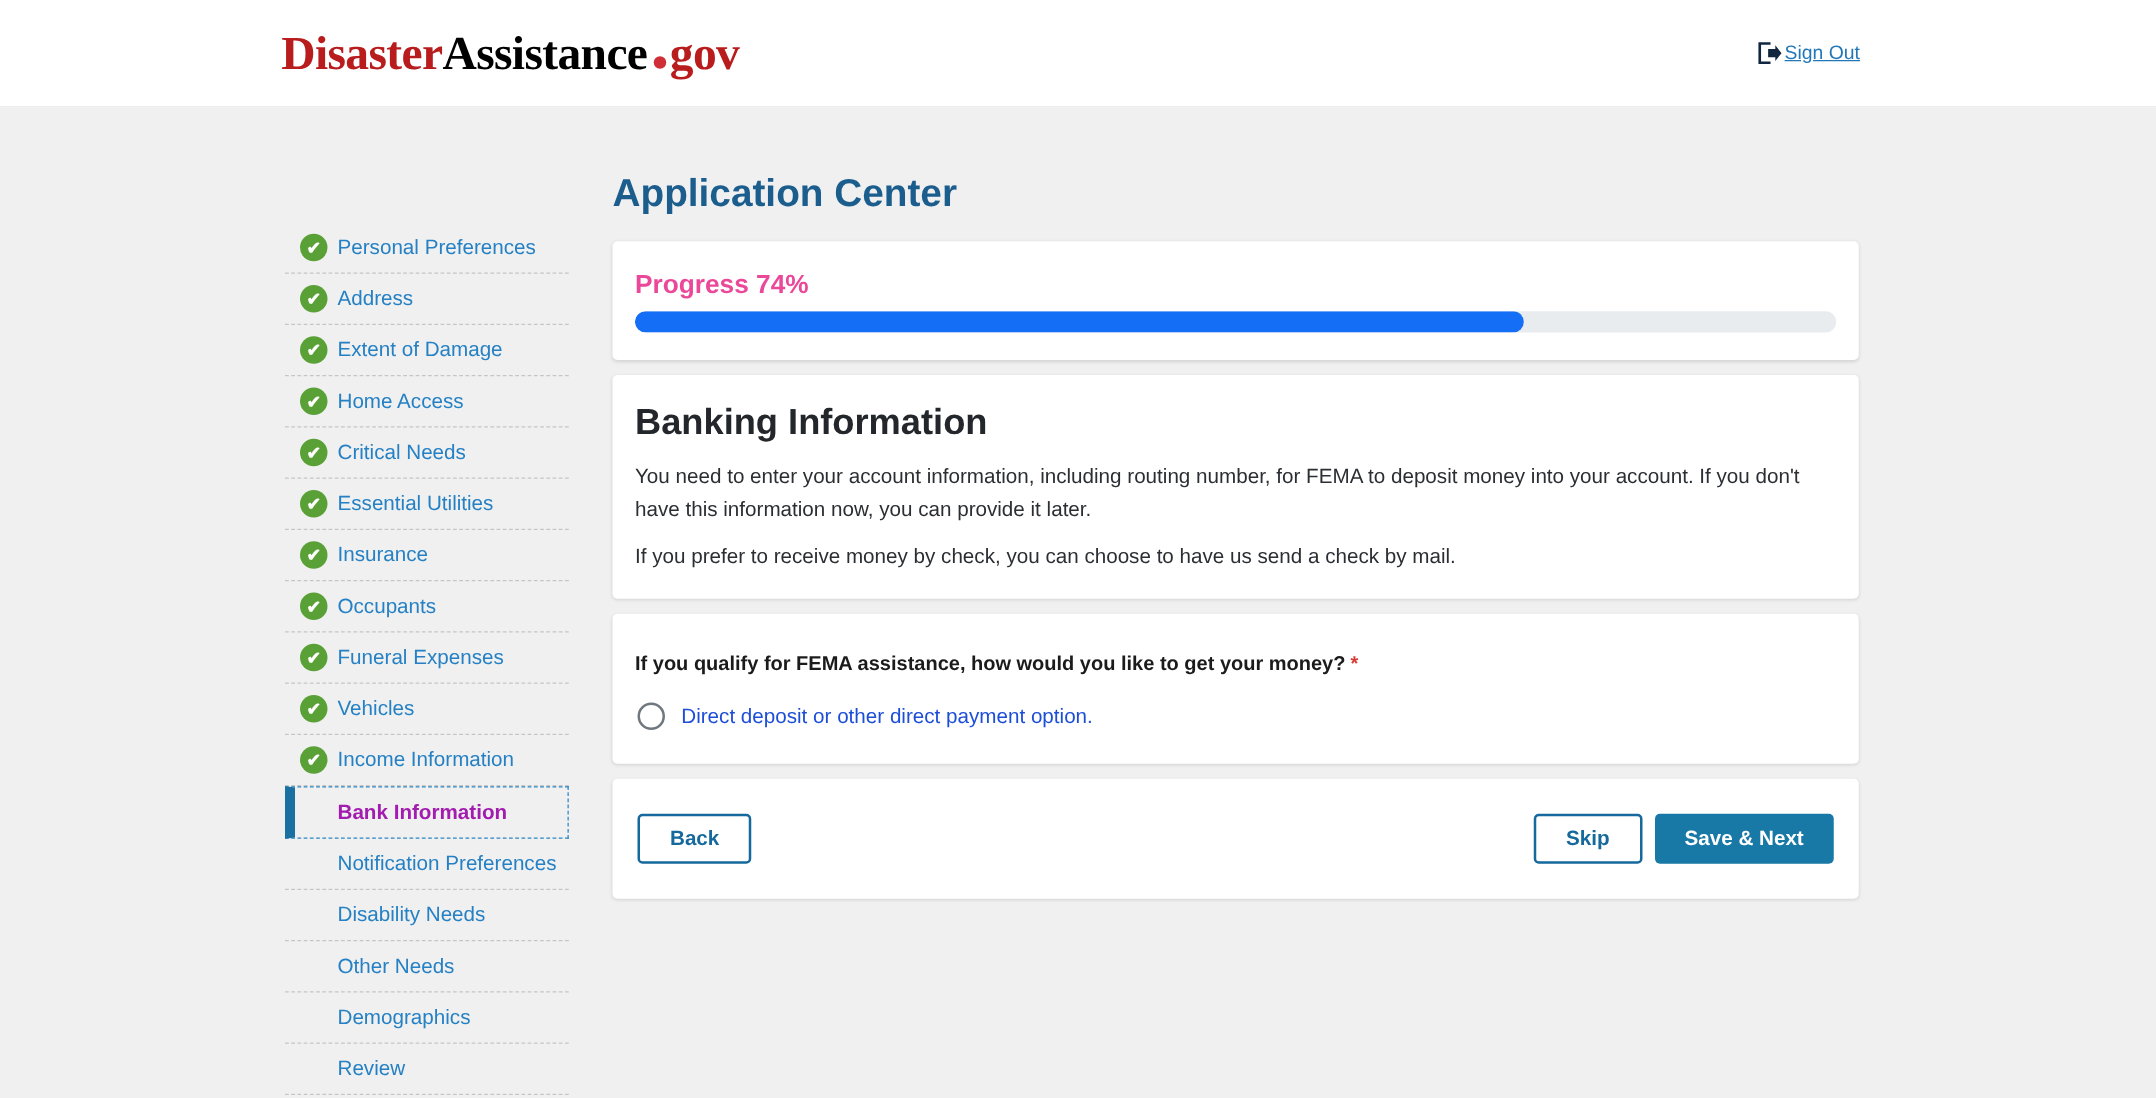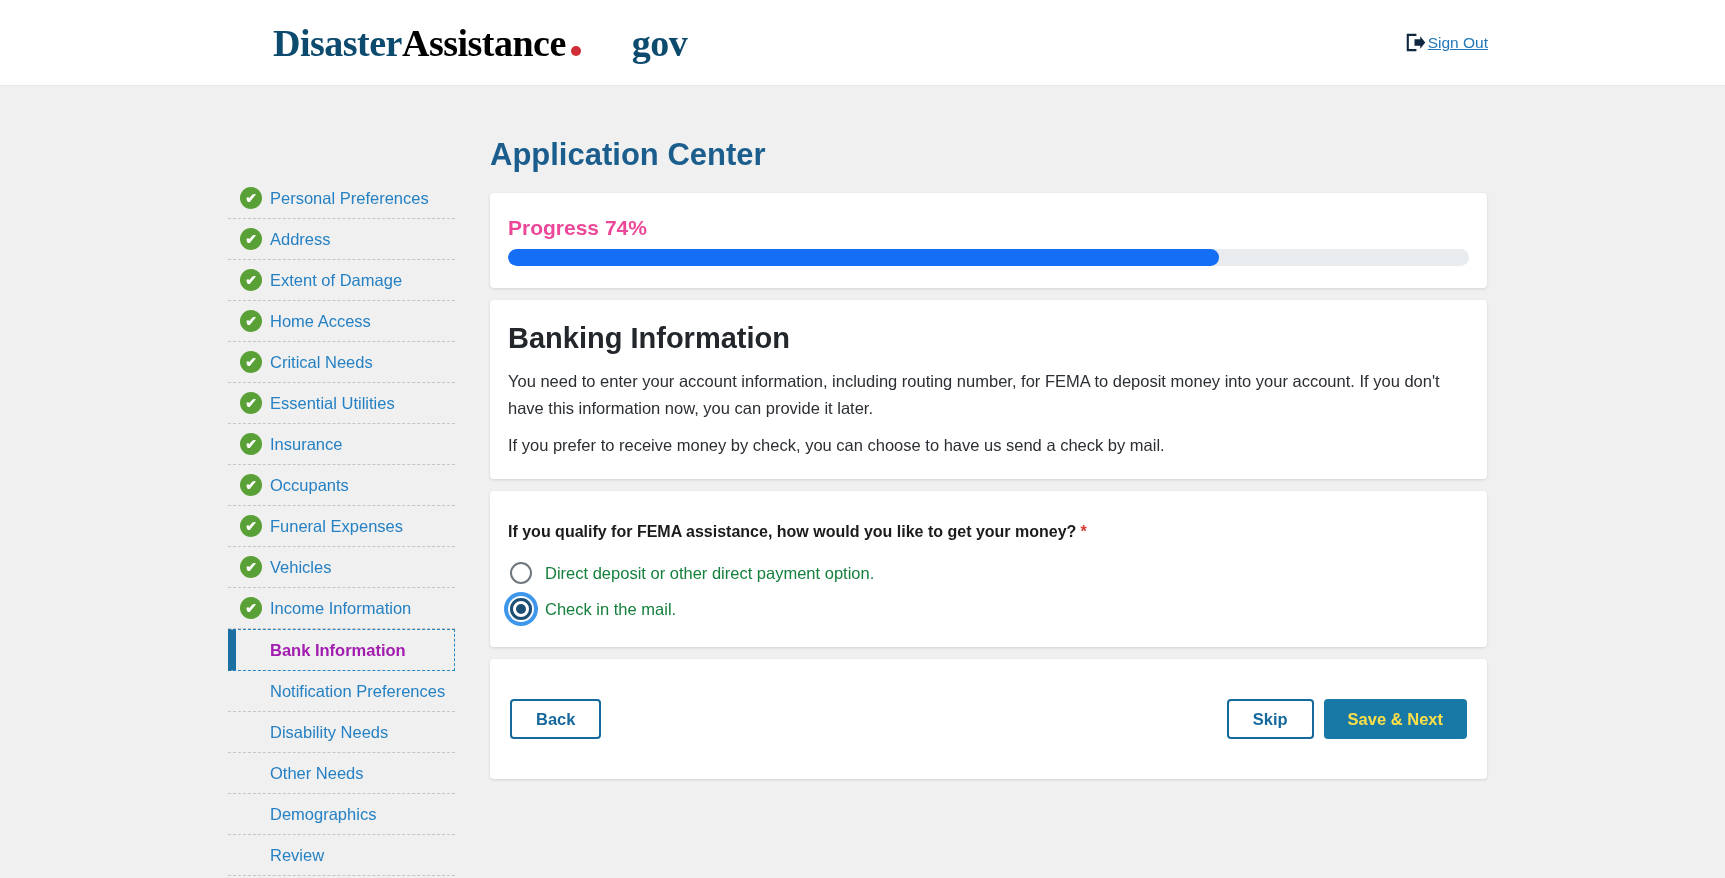--- a/index.html
+++ b/index.html
@@ -15,21 +15,21 @@
     height:86px; background:#ffffff;
     display:flex; align-items:center; justify-content:space-between;
     padding:0 237px 0 225px;
     border-bottom:1px solid #e7e7e7;
   }
   .logo {
     font-family:"Liberation Serif", serif;
     font-weight:bold; font-size:38px; letter-spacing:-0.5px;
     white-space:nowrap; cursor:pointer;
   }
-  .logo .lg-black { color:#0c4a6e;margin-left:48px; }
+  .logo .lg-black { color:#b91c1c; }
   .logo .lg-blue  { color:#000000; }
   .logo .lg-dot {
     display:inline-block; width:10px; height:10px; border-radius:50%;
     background:#cf2e36; margin:0 3px 0 5px;
   }
   .signout {
     display:flex; align-items:center; gap:2px;
     text-decoration:none; cursor:pointer;
   }
   .signout svg { display:block; }
@@ -99,31 +99,31 @@
   .radio-row:last-child { margin-bottom:0; }
   .radio {
     width:22px; height:22px; flex:none; border-radius:50%;
     background:#fff; border:2px solid #6f777f; margin:0 13px 0 2px;
   }
   .radio.selected {
     border:none; background:#1c4e74;
     box-shadow: inset 0 0 0 3px #1c4e74, inset 0 0 0 6px #ffffff,
                 0 0 0 2px #ffffff, 0 0 0 6px #3e97ea;
   }
-  .radio-label { font-size:16.5px; color:#15803d; }
-
-  
-  .card-actions { padding:40px 20px; display:flex; align-items:center; justify-content:space-between; }
+  .radio-label { font-size:16.5px; color:#1d4ed8; }
+
+  
+  .card-actions { padding:28px 20px; display:flex; align-items:center; justify-content:space-between; }
   .btn {
     font-family:"Liberation Sans", sans-serif;
     font-size:16.5px; font-weight:bold; border-radius:4px;
     height:40px; padding:0 24px; cursor:pointer;
   }
   .btn-outline { background:#fff; color:#16699c; border:2px solid #16699c; }
-  .btn-primary { background:#1878a6; color:#fde047; border:none; }
+  .btn-primary { background:#1878a6; color:#ffffff; border:none; }
   .actions-right { display:flex; gap:10px; }
 </style>
 </head>
 <body>
 
 <div class="header">
   <div class="logo">
     <span class="lg-black">Disaster</span><span class="lg-blue">Assistance</span><span class="lg-dot"></span><span class="lg-black">gov</span>
   </div>
   <a class="signout">
@@ -227,24 +227,20 @@
 
     <section class="card card-question">
       <div class="question-text">
         <span>If you qualify for FEMA assistance, how would you like to get your money?</span><span class="required-marker">*</span>
       </div>
       <div id="radio-group">
           <div class="radio-row">
             <span class="radio"></span>
             <span class="radio-label">Direct deposit or other direct payment option.</span>
           </div>
-          <div class="radio-row">
-            <span class="radio selected"></span>
-            <span class="radio-label">Check in the mail.</span>
-          </div>
         </div>
     </section>
 
     <section class="card card-actions">
       <button class="btn btn-outline">Back</button>
       <div class="actions-right">
         <button class="btn btn-outline">Skip</button>
         <button class="btn btn-primary">Save &amp; Next</button>
       </div>
     </section>

